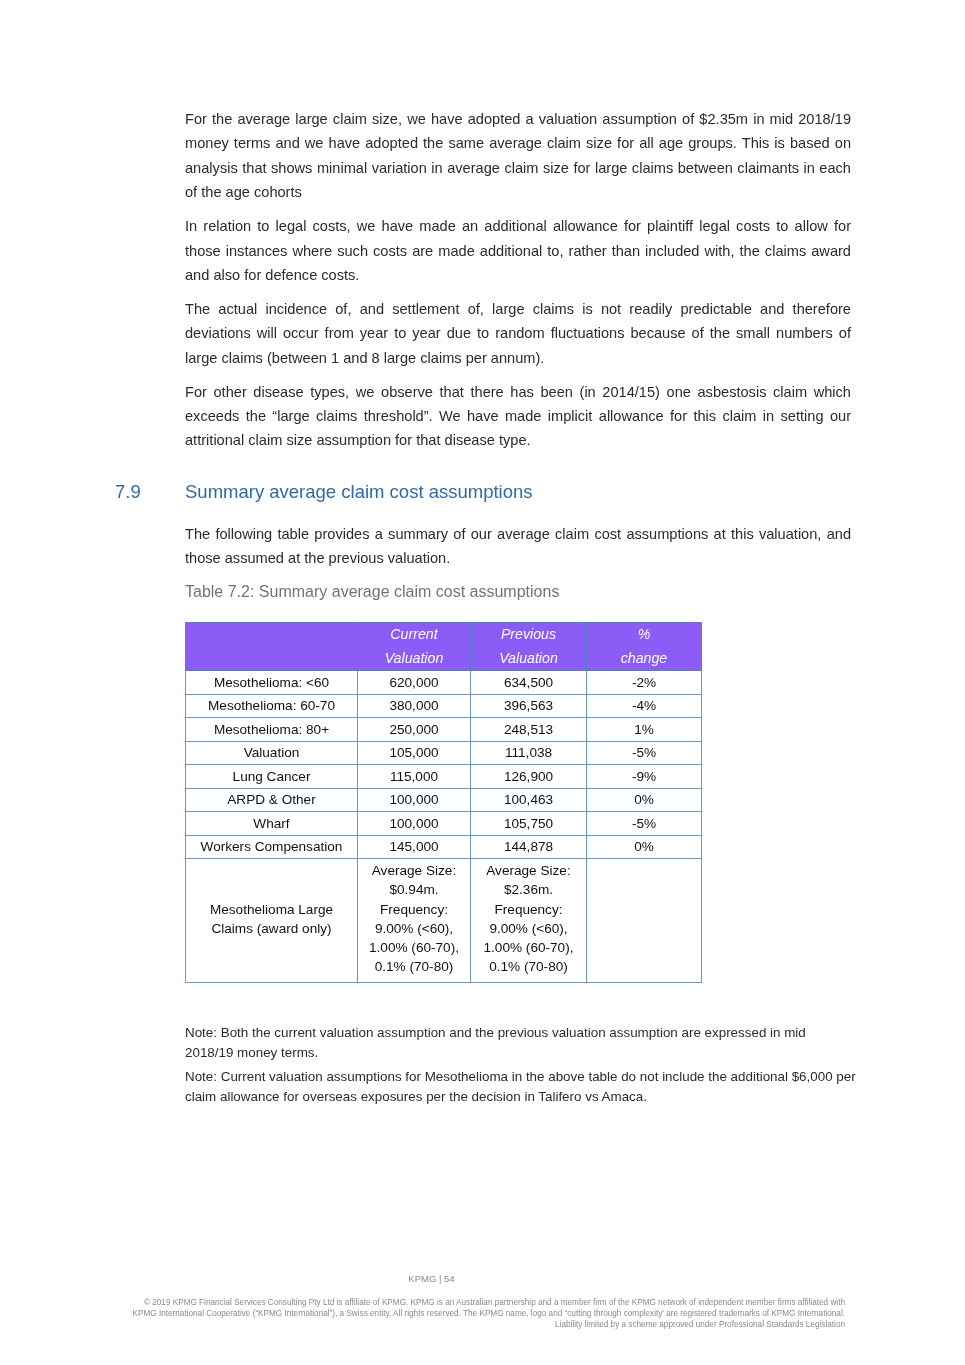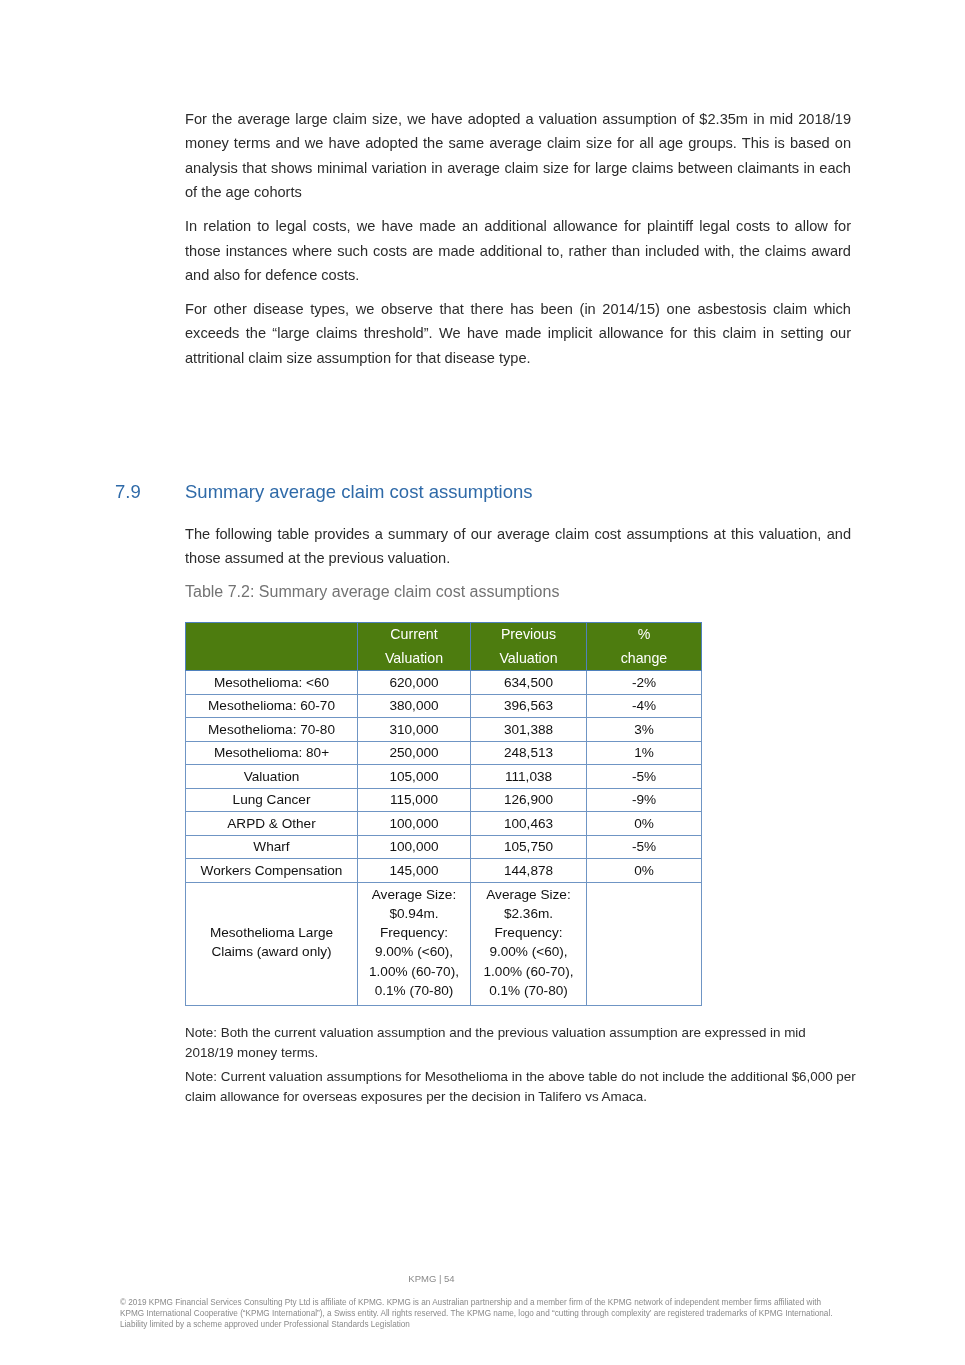--- a/index.html
+++ b/index.html
@@ -4,35 +4,36 @@
 <style>
   html, body { margin: 0; padding: 0; background: #ffffff; }
   body { width: 965px; height: 1365px; position: relative; overflow: hidden; font-family: "Liberation Sans", sans-serif; color: #262626; }
   .body-text { position: absolute; left: 185px; width: 666px; font-size: 14.6px; line-height: 24.4px; text-align: justify; color: #2b2b2b; }
   .p { margin: 0 0 9.5px 0; }
   .heading { position: absolute; top: 481px; left: 115px; font-size: 18.5px; color: #2f6aa8; }
   .heading .num { position: absolute; left: 0; }
   .heading .title { position: absolute; left: 70px; white-space: nowrap; text-align: right; }
   .caption { position: absolute; left: 185px; top: 583px; font-size: 16px; color: #737373; }
   table.summary { position: absolute; left: 185px; top: 622px; width: 516px; border-collapse: collapse; font-size: 13.6px; color: #111; table-layout: fixed; }
-  table.summary th { background: #4d7c0f; color: #ffffff; font-weight: normal; font-size: 14.2px; line-height: 23.5px; padding: 0; border: 1px solid #4f81bd; vertical-align: middle; }
+  table.summary th { background: #8b5cf6; color: #ffffff; font-weight: normal; font-size: 14.2px; line-height: 23.5px; padding: 0; border: 1px solid #4f81bd; vertical-align: middle; font-style: italic; }
   table.summary td { border: 1px solid #6f95c4; text-align: center; height: 22.5px; padding: 0; vertical-align: middle; }
   table.summary td.multi { line-height: 19.3px; padding: 2px 0 5px 0; }
   .header-row th { height: 47px; }
   .notes { position: absolute; left: 185px; top: 1023px; width: 672px; font-size: 13.4px; line-height: 20px; color: #2b2b2b; }
   .notes p { margin: 0 0 4px 0; }
   .footer-page { position: absolute; top: 1273px; left: 0; width: 863px; text-align: center; font-size: 9.5px; color: #8a8a8a; }
-  .footer-legal { position: absolute; top: 1297px; left: 120px; width: 725px; text-align: left; font-size: 8.2px; line-height: 11px; color: #8a8a8a; }
+  .footer-legal { position: absolute; top: 1297px; left: 120px; width: 725px; text-align: right; font-size: 8.2px; line-height: 11px; color: #8a8a8a; }
 </style>
 </head>
 <body>
 
 <div class="body-text" style="top:107px;">
   <p class="p">For the average large claim size, we have adopted a valuation assumption of $2.35m in mid 2018/19 money terms and we have adopted the same average claim size for all age groups. This is based on analysis that shows minimal variation in average claim size for large claims between claimants in each of the age cohorts</p>
   <p class="p">In relation to legal costs, we have made an additional allowance for plaintiff legal costs to allow for those instances where such costs are made additional to, rather than included with, the claims award and also for defence costs.</p>
+  <p class="p">The actual incidence of, and settlement of, large claims is not readily predictable and therefore deviations will occur from year to year due to random fluctuations because of the small numbers of large claims (between 1 and 8 large claims per annum).</p>
   <p class="p">For other disease types, we observe that there has been (in 2014/15) one asbestosis claim which exceeds the “large claims threshold”. We have made implicit allowance for this claim in setting our attritional claim size assumption for that disease type.</p>
 </div>
 
 <div class="heading">
   <span class="num">7.9</span>
   <span class="title">Summary average claim cost assumptions</span>
 </div>
 
 <div class="body-text" style="top:522px;">
   <p class="p">The following table provides a summary of our average claim cost assumptions at this valuation, and those assumed at the previous valuation.</p>
@@ -60,26 +61,20 @@
         <td>Mesothelioma: &lt;60</td>
         <td>620,000</td>
         <td>634,500</td>
         <td>-2%</td>
       </tr>
     <tr>
         <td>Mesothelioma: 60-70</td>
         <td>380,000</td>
         <td>396,563</td>
         <td>-4%</td>
-      </tr>
-    <tr>
-        <td>Mesothelioma: 70-80</td>
-        <td>310,000</td>
-        <td>301,388</td>
-        <td>3%</td>
       </tr>
     <tr>
         <td>Mesothelioma: 80+</td>
         <td>250,000</td>
         <td>248,513</td>
         <td>1%</td>
       </tr>
     <tr>
         <td>Valuation</td>
         <td>105,000</td>

